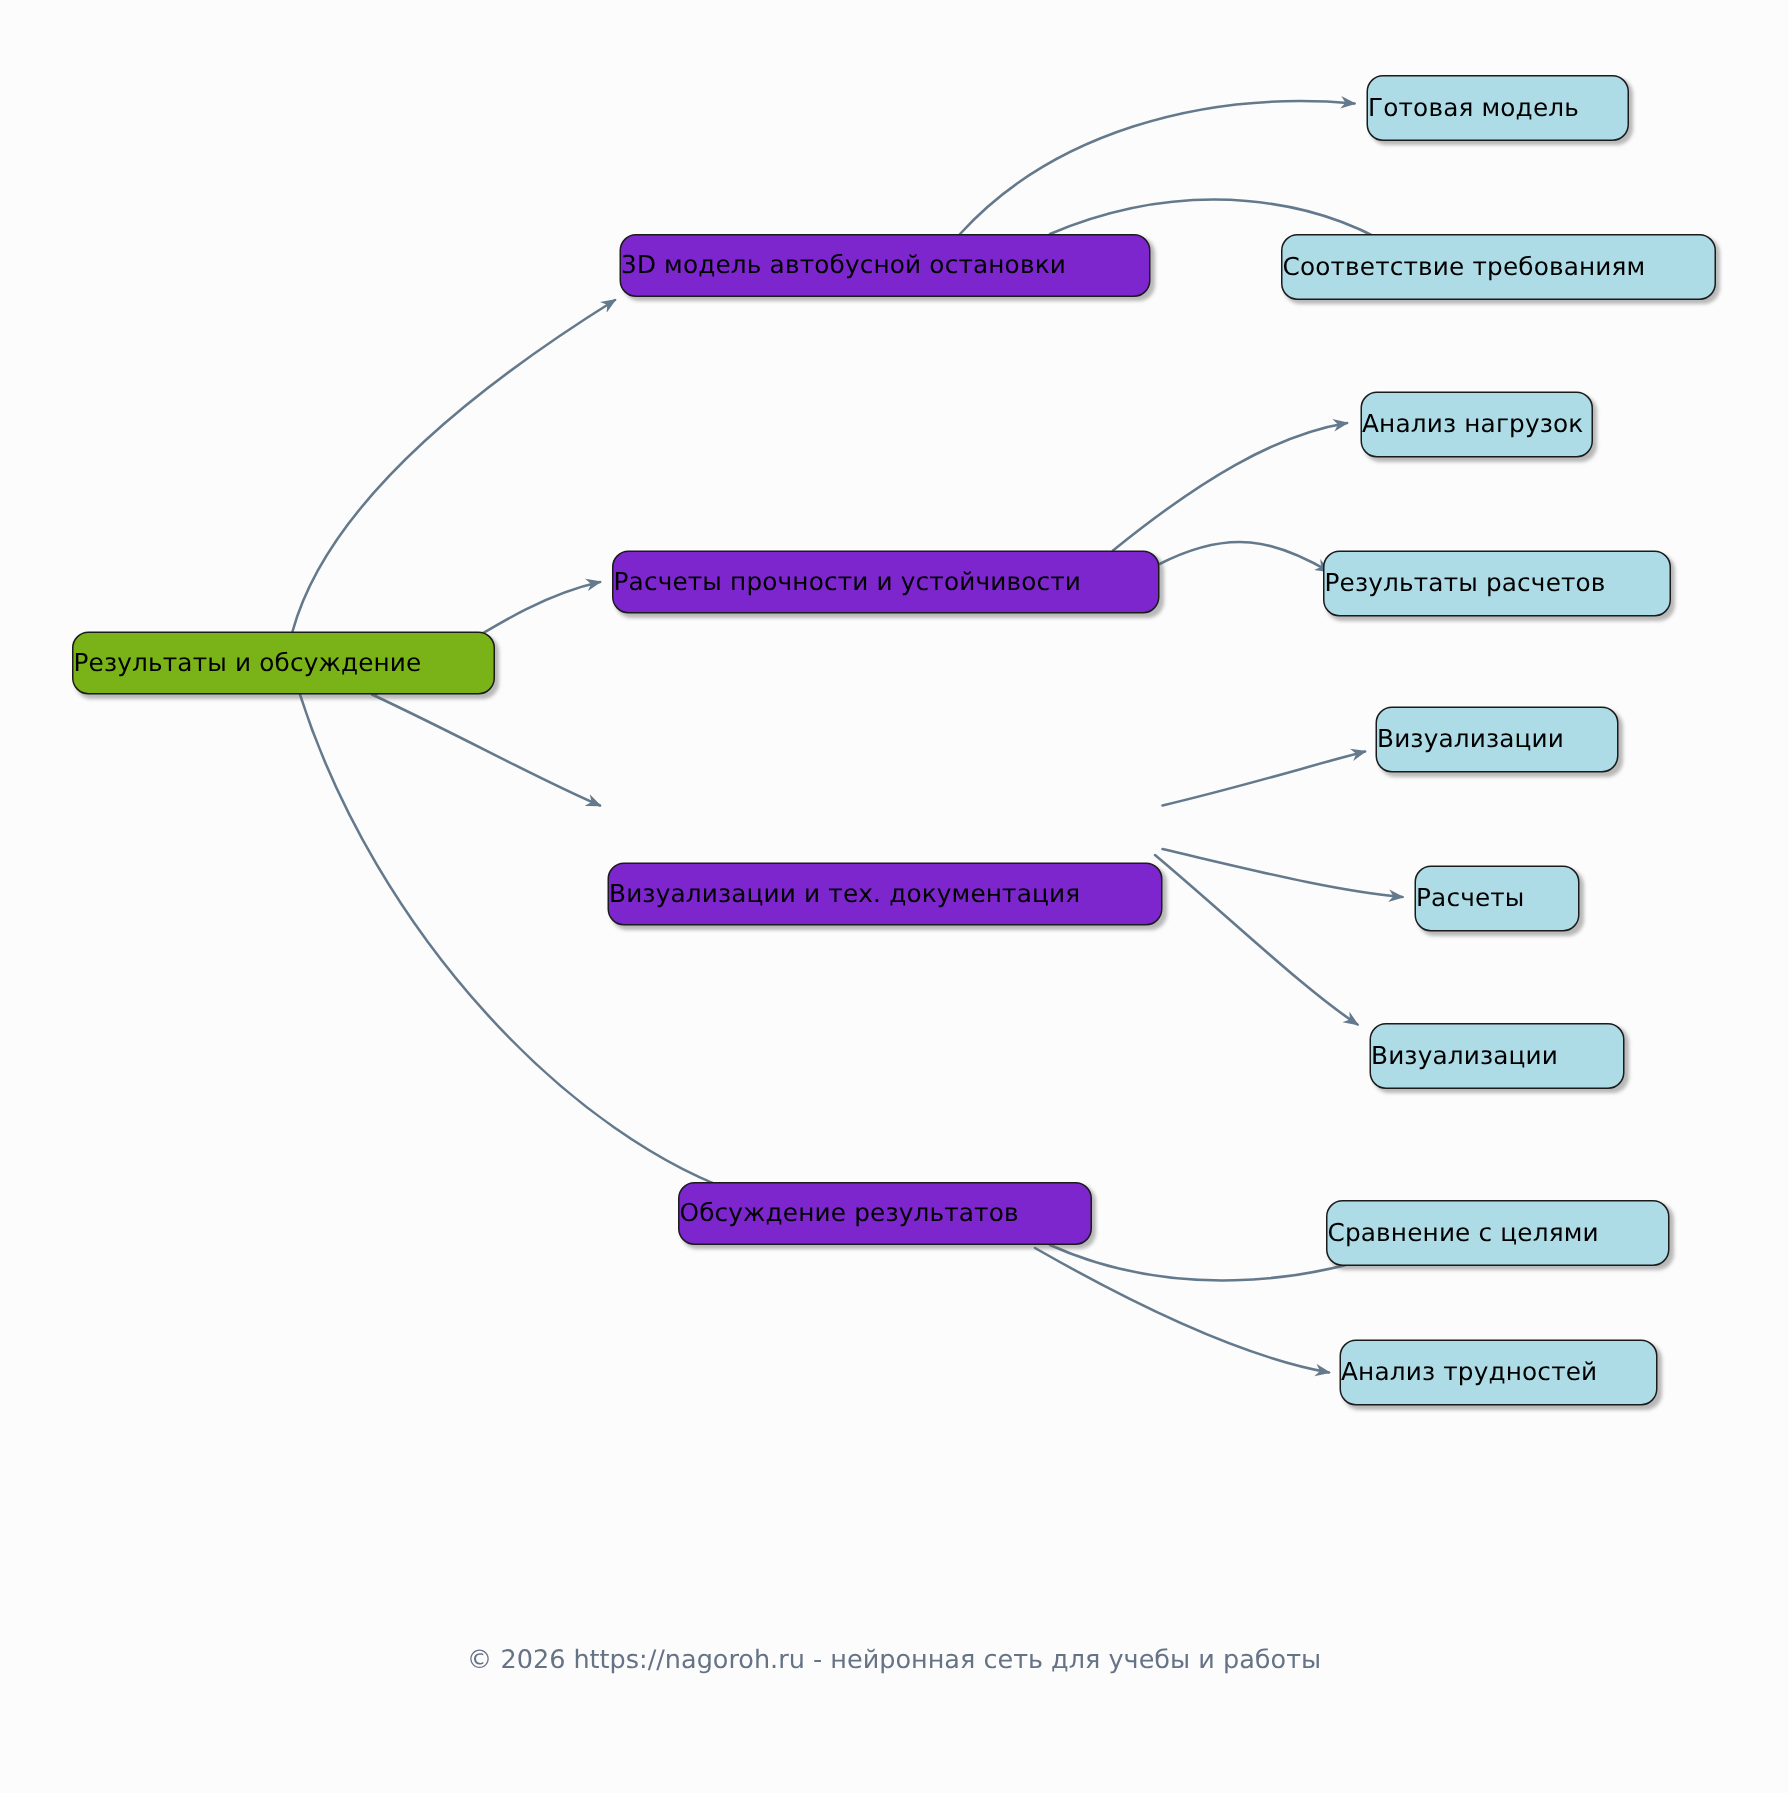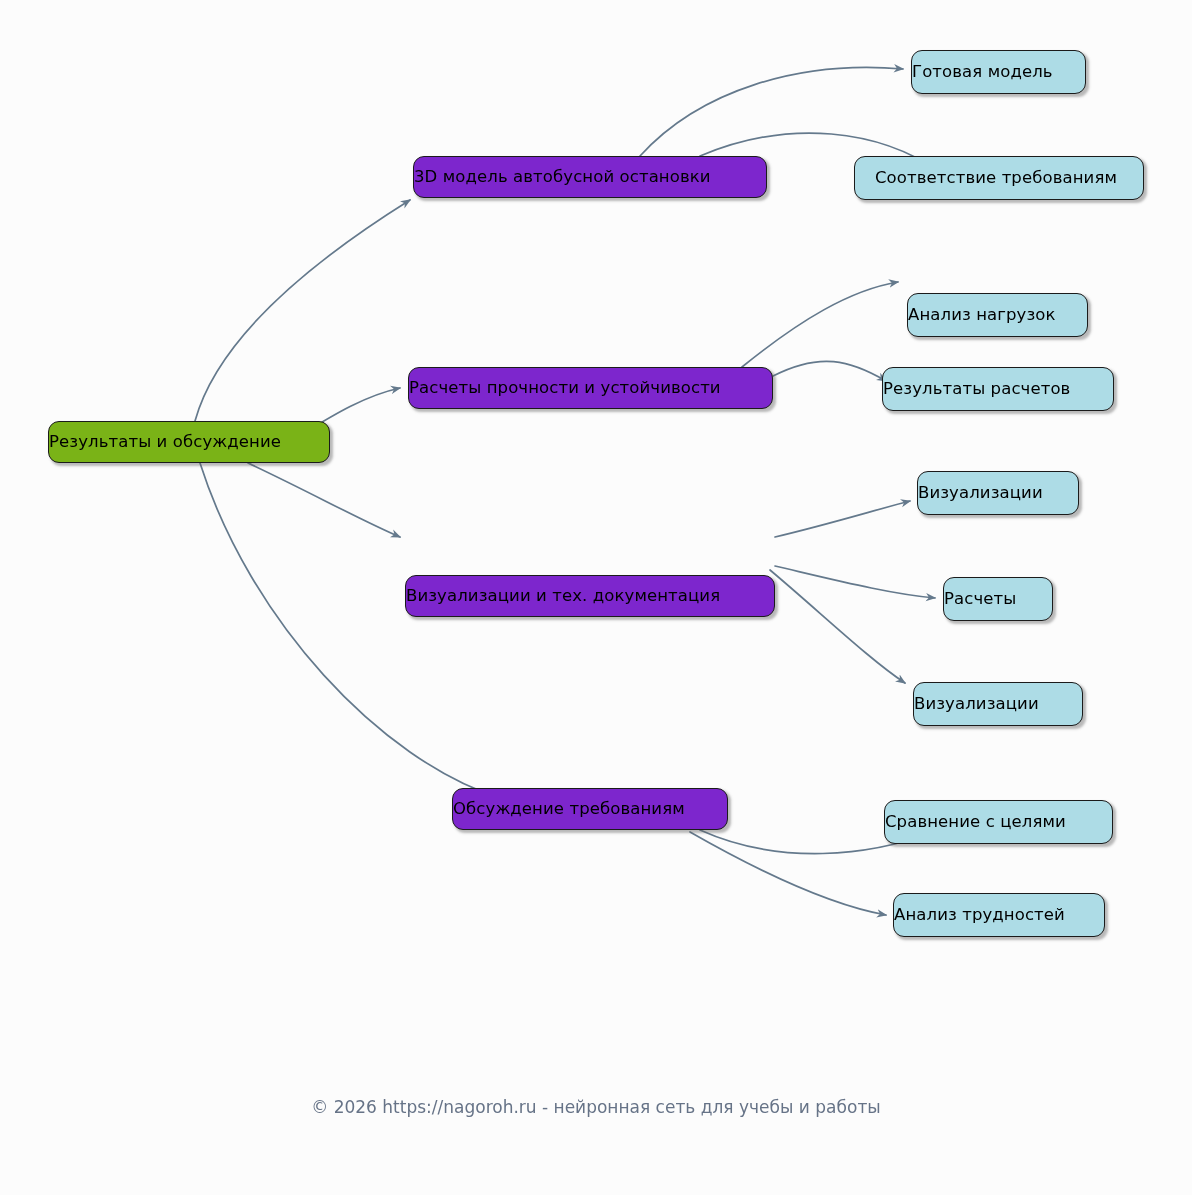--- a/index.html
+++ b/index.html
@@ -120,46 +120,46 @@
   <div id="nodes">
       <div class="node root" style="left: 48px; top: 421px; width: 282px; height: 42px;">
         <span>Результаты и обсуждение</span>
       </div>
       <div class="node branch" style="left: 413px; top: 156px; width: 354px; height: 42px;">
         <span>3D модель автобусной остановки</span>
       </div>
       <div class="node leaf" style="left: 911px; top: 50px; width: 175px; height: 44px;">
         <span>Готовая модель</span>
       </div>
-      <div class="node leaf" style="left: 854px; top: 156px; width: 290px; height: 44px; padding-left: 20px;">
+      <div class="node leaf" style="left: 854px; top: 156px; width: 290px; height: 44px;">
         <span>Соответствие требованиям</span>
       </div>
       <div class="node branch" style="left: 408px; top: 367px; width: 365px; height: 42px;">
         <span>Расчеты прочности и устойчивости</span>
       </div>
-      <div class="node leaf" style="left: 907px; top: 261px; width: 181px; height: 44px; margin-top: 32px;">
+      <div class="node leaf" style="left: 907px; top: 261px; width: 155px; height: 44px;">
         <span>Анализ нагрузок</span>
       </div>
       <div class="node leaf" style="left: 882px; top: 367px; width: 232px; height: 44px;">
         <span>Результаты расчетов</span>
       </div>
       <div class="node branch" style="left: 405px; top: 527px; width: 370px; height: 42px; margin-top: 48px;">
         <span>Визуализации и тех. документация</span>
       </div>
       <div class="node leaf" style="left: 917px; top: 471px; width: 162px; height: 44px;">
         <span>Визуализации</span>
       </div>
       <div class="node leaf" style="left: 943px; top: 577px; width: 110px; height: 44px;">
         <span>Расчеты</span>
       </div>
       <div class="node leaf" style="left: 913px; top: 682px; width: 170px; height: 44px;">
         <span>Визуализации</span>
       </div>
       <div class="node branch" style="left: 452px; top: 788px; width: 276px; height: 42px;">
-        <span>Обсуждение требованиям</span>
+        <span>Обсуждение результатов</span>
       </div>
       <div class="node leaf" style="left: 884px; top: 788px; width: 229px; height: 44px; margin-top: 12px;">
         <span>Сравнение с целями</span>
       </div>
       <div class="node leaf" style="left: 893px; top: 893px; width: 212px; height: 44px;">
         <span>Анализ трудностей</span>
       </div>
     </div>
 
 

